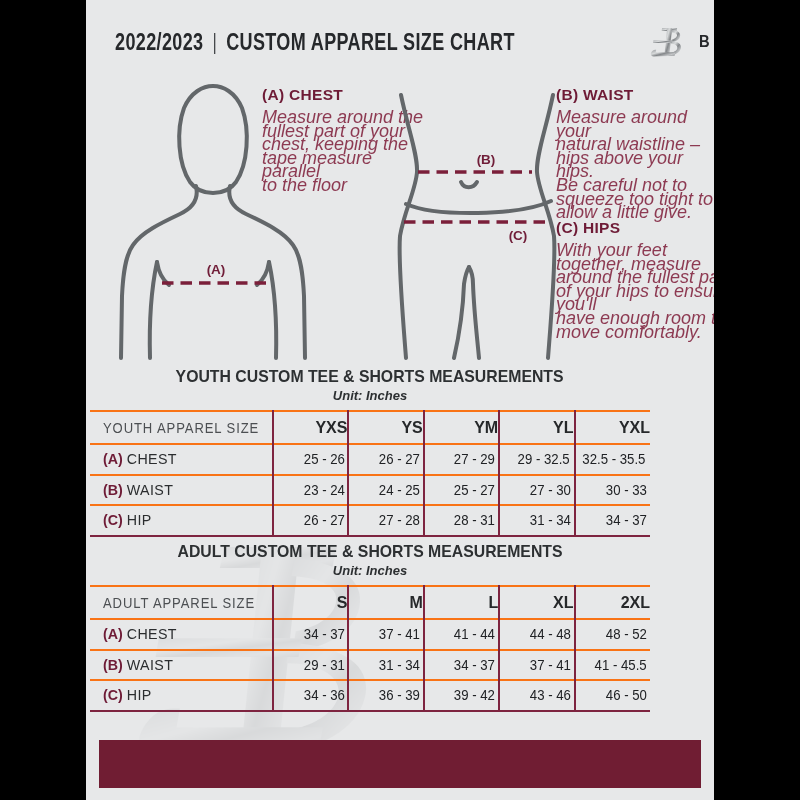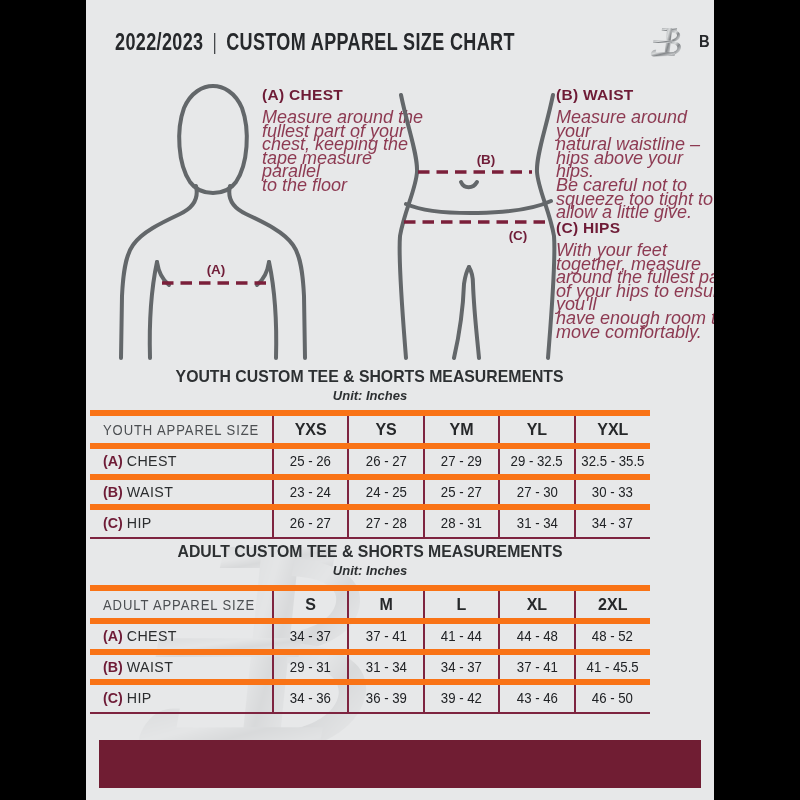--- a/index.html
+++ b/index.html
@@ -46,25 +46,25 @@
     margin:0;font-size:17px;font-weight:bold;color:#2d3032;line-height:19px;
   }
   .cond93{display:inline-block;transform:scaleX(0.93);transform-origin:center;white-space:nowrap;}
   .unit-line{
     margin:1px 0 0 0;font-style:italic;font-size:13px;font-weight:bold;color:#2d3032;line-height:17px;
   }
   .size-table{
     border-collapse:collapse;table-layout:fixed;width:560px;margin:6px auto 0 auto;
     border-bottom:2px solid #7e2440;
   }
-  .size-table tr{border-top:6px solid #f97316;margin-top:47px;}
+  .size-table tr{border-top:2px solid #f97316;margin-top:47px;}
   .size-table th+th,.size-table td+td{border-left:2px solid #7e2440;}
   .size-table tr.hdr{height:33px;}
   .size-table tr.datarow{height:30.5px;}
-  .size-table th,.size-table td{padding:0;vertical-align:middle;text-align:center;}
+  .size-table th,.size-table td{padding:0;vertical-align:middle;text-align:right;}
   .label-col{text-align:left !important;padding-left:13px !important;}
   .apparel-size-label{
     display:inline-block;transform:scaleX(0.9);transform-origin:left center;
     font-weight:normal;font-size:14.5px;letter-spacing:1px;color:#4c4f52;white-space:nowrap;
   }
   .size-head{font-weight:bold;font-size:16px;color:#26282a;}
   .row-label{display:inline-block;transform:scaleX(0.95);transform-origin:left center;white-space:nowrap;font-size:15px;}
   .row-label .pfx{font-weight:bold;color:#6e1b36;}
   .row-label .lbl{color:#2b2d2f;letter-spacing:0.4px;}
   .num{display:inline-block;transform:scaleX(0.88);transform-origin:center;font-size:15px;color:#202225;white-space:nowrap;}

